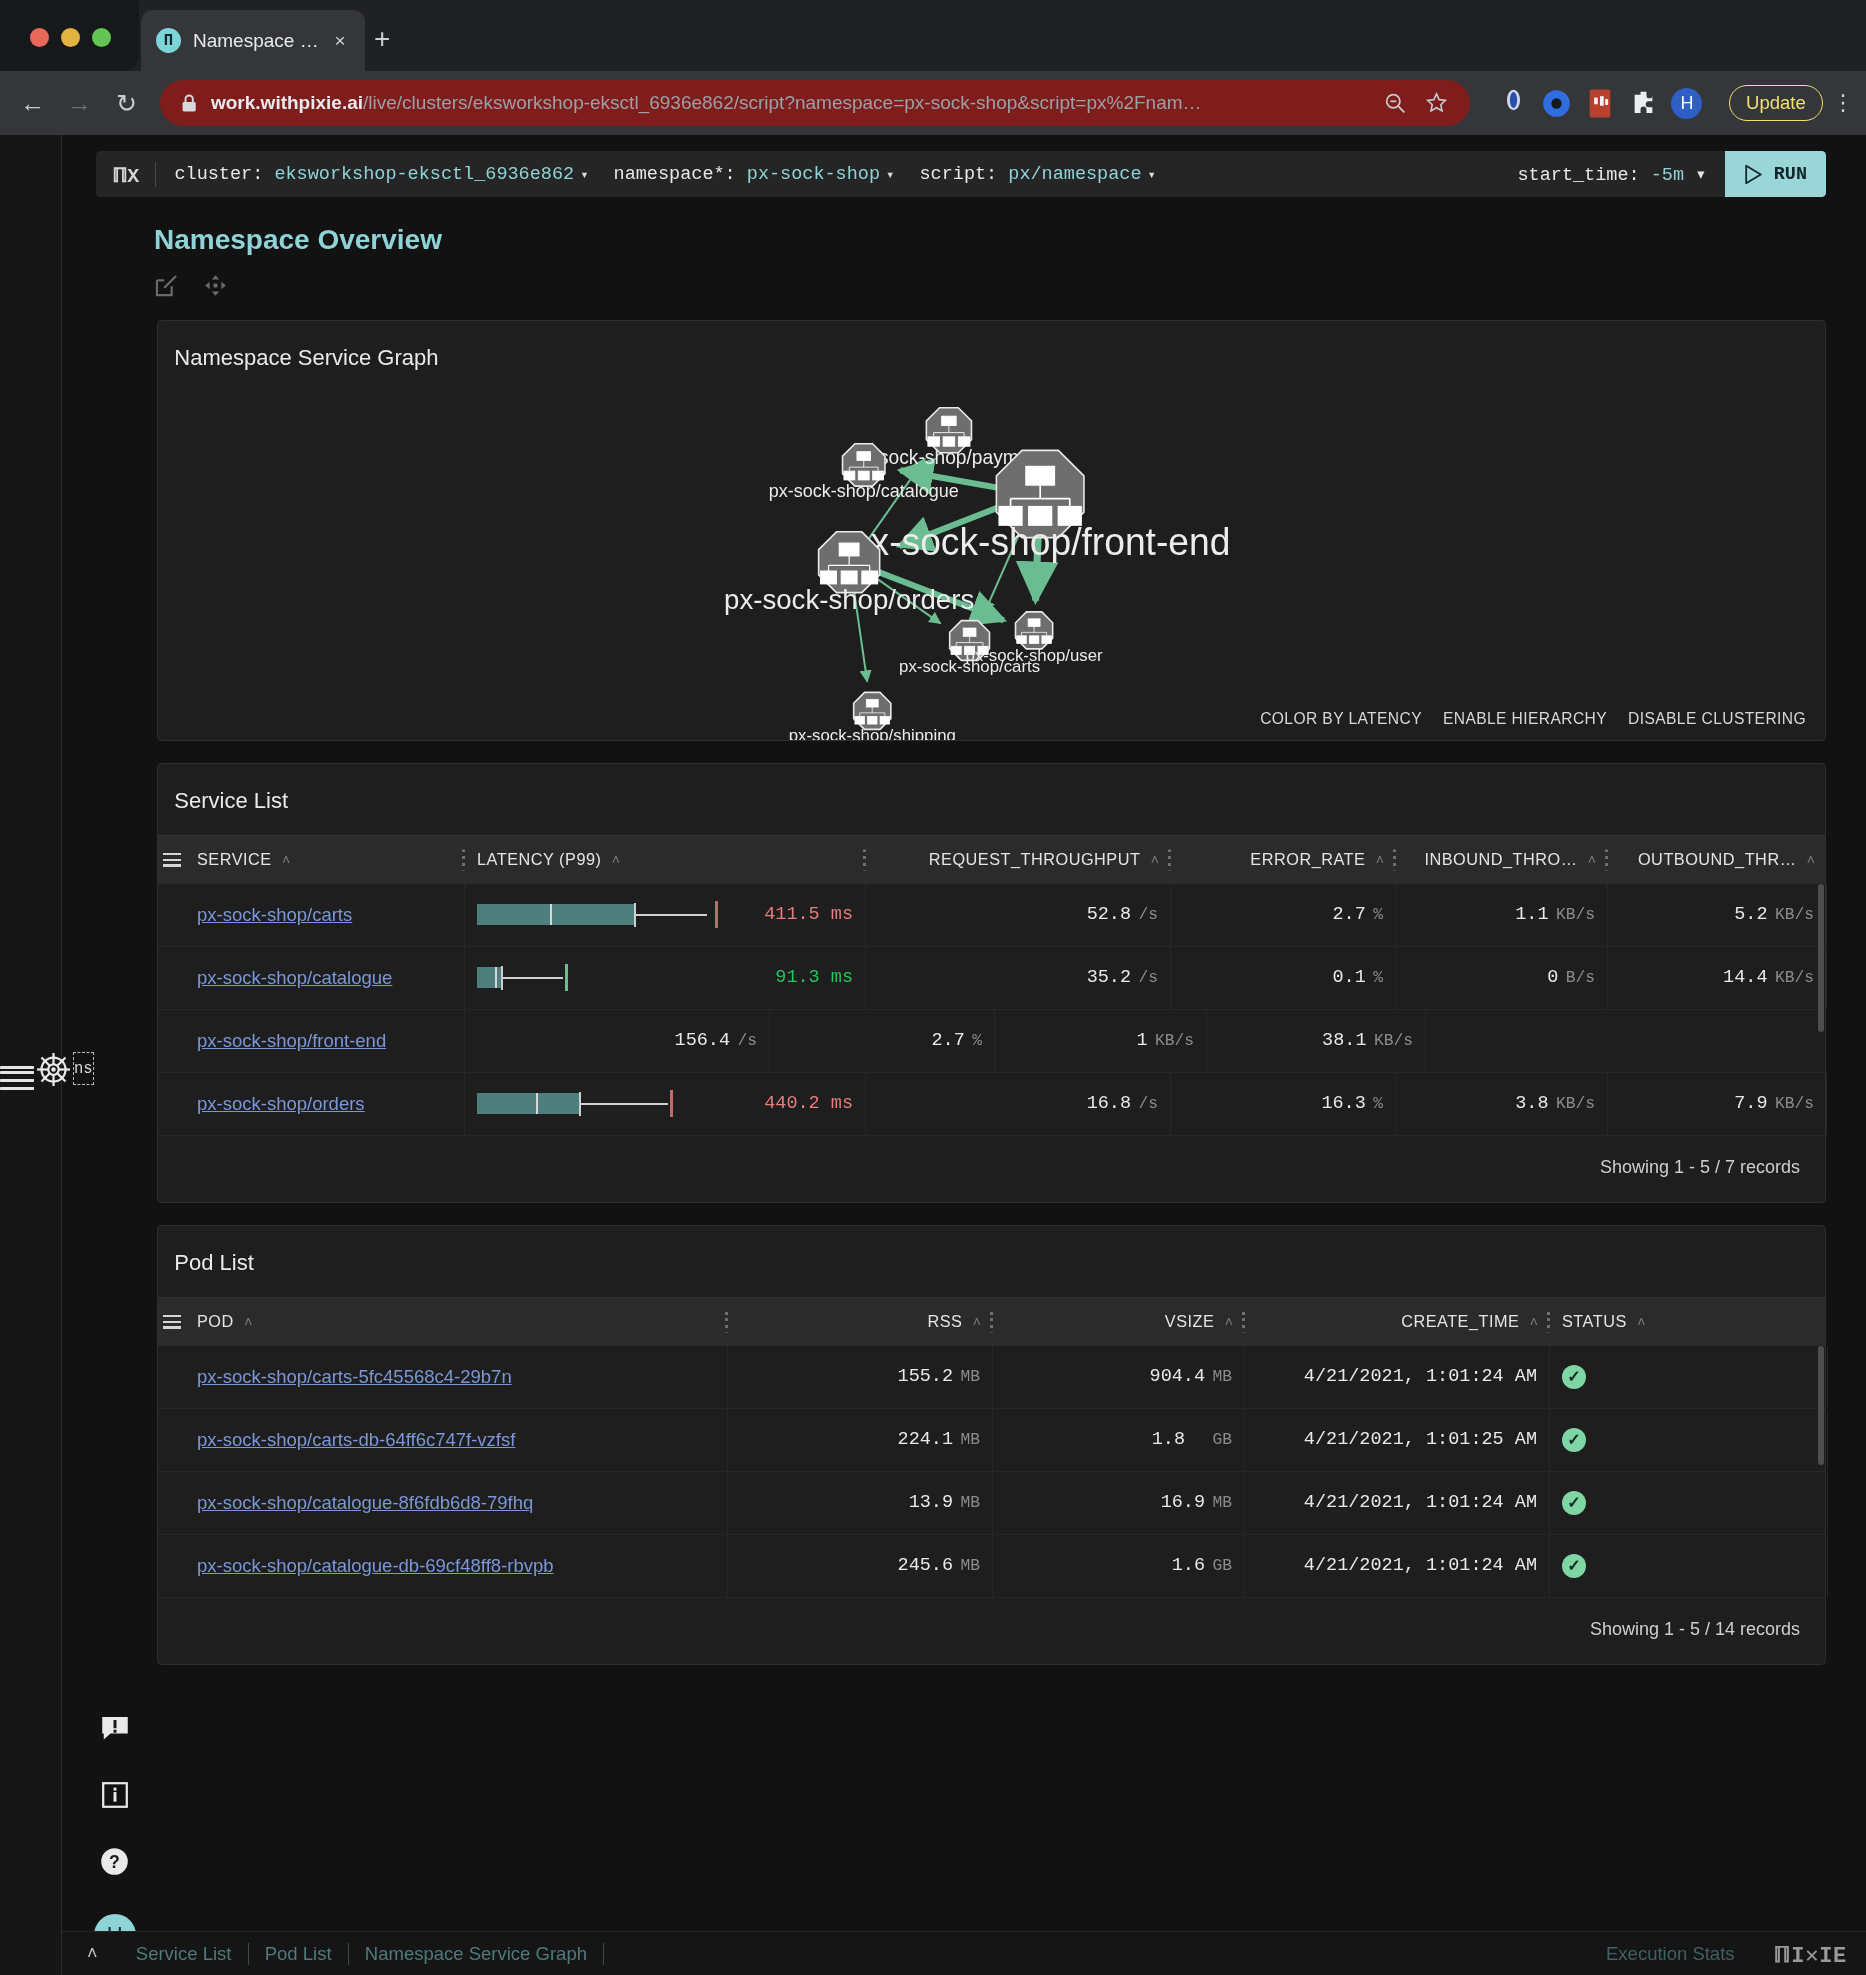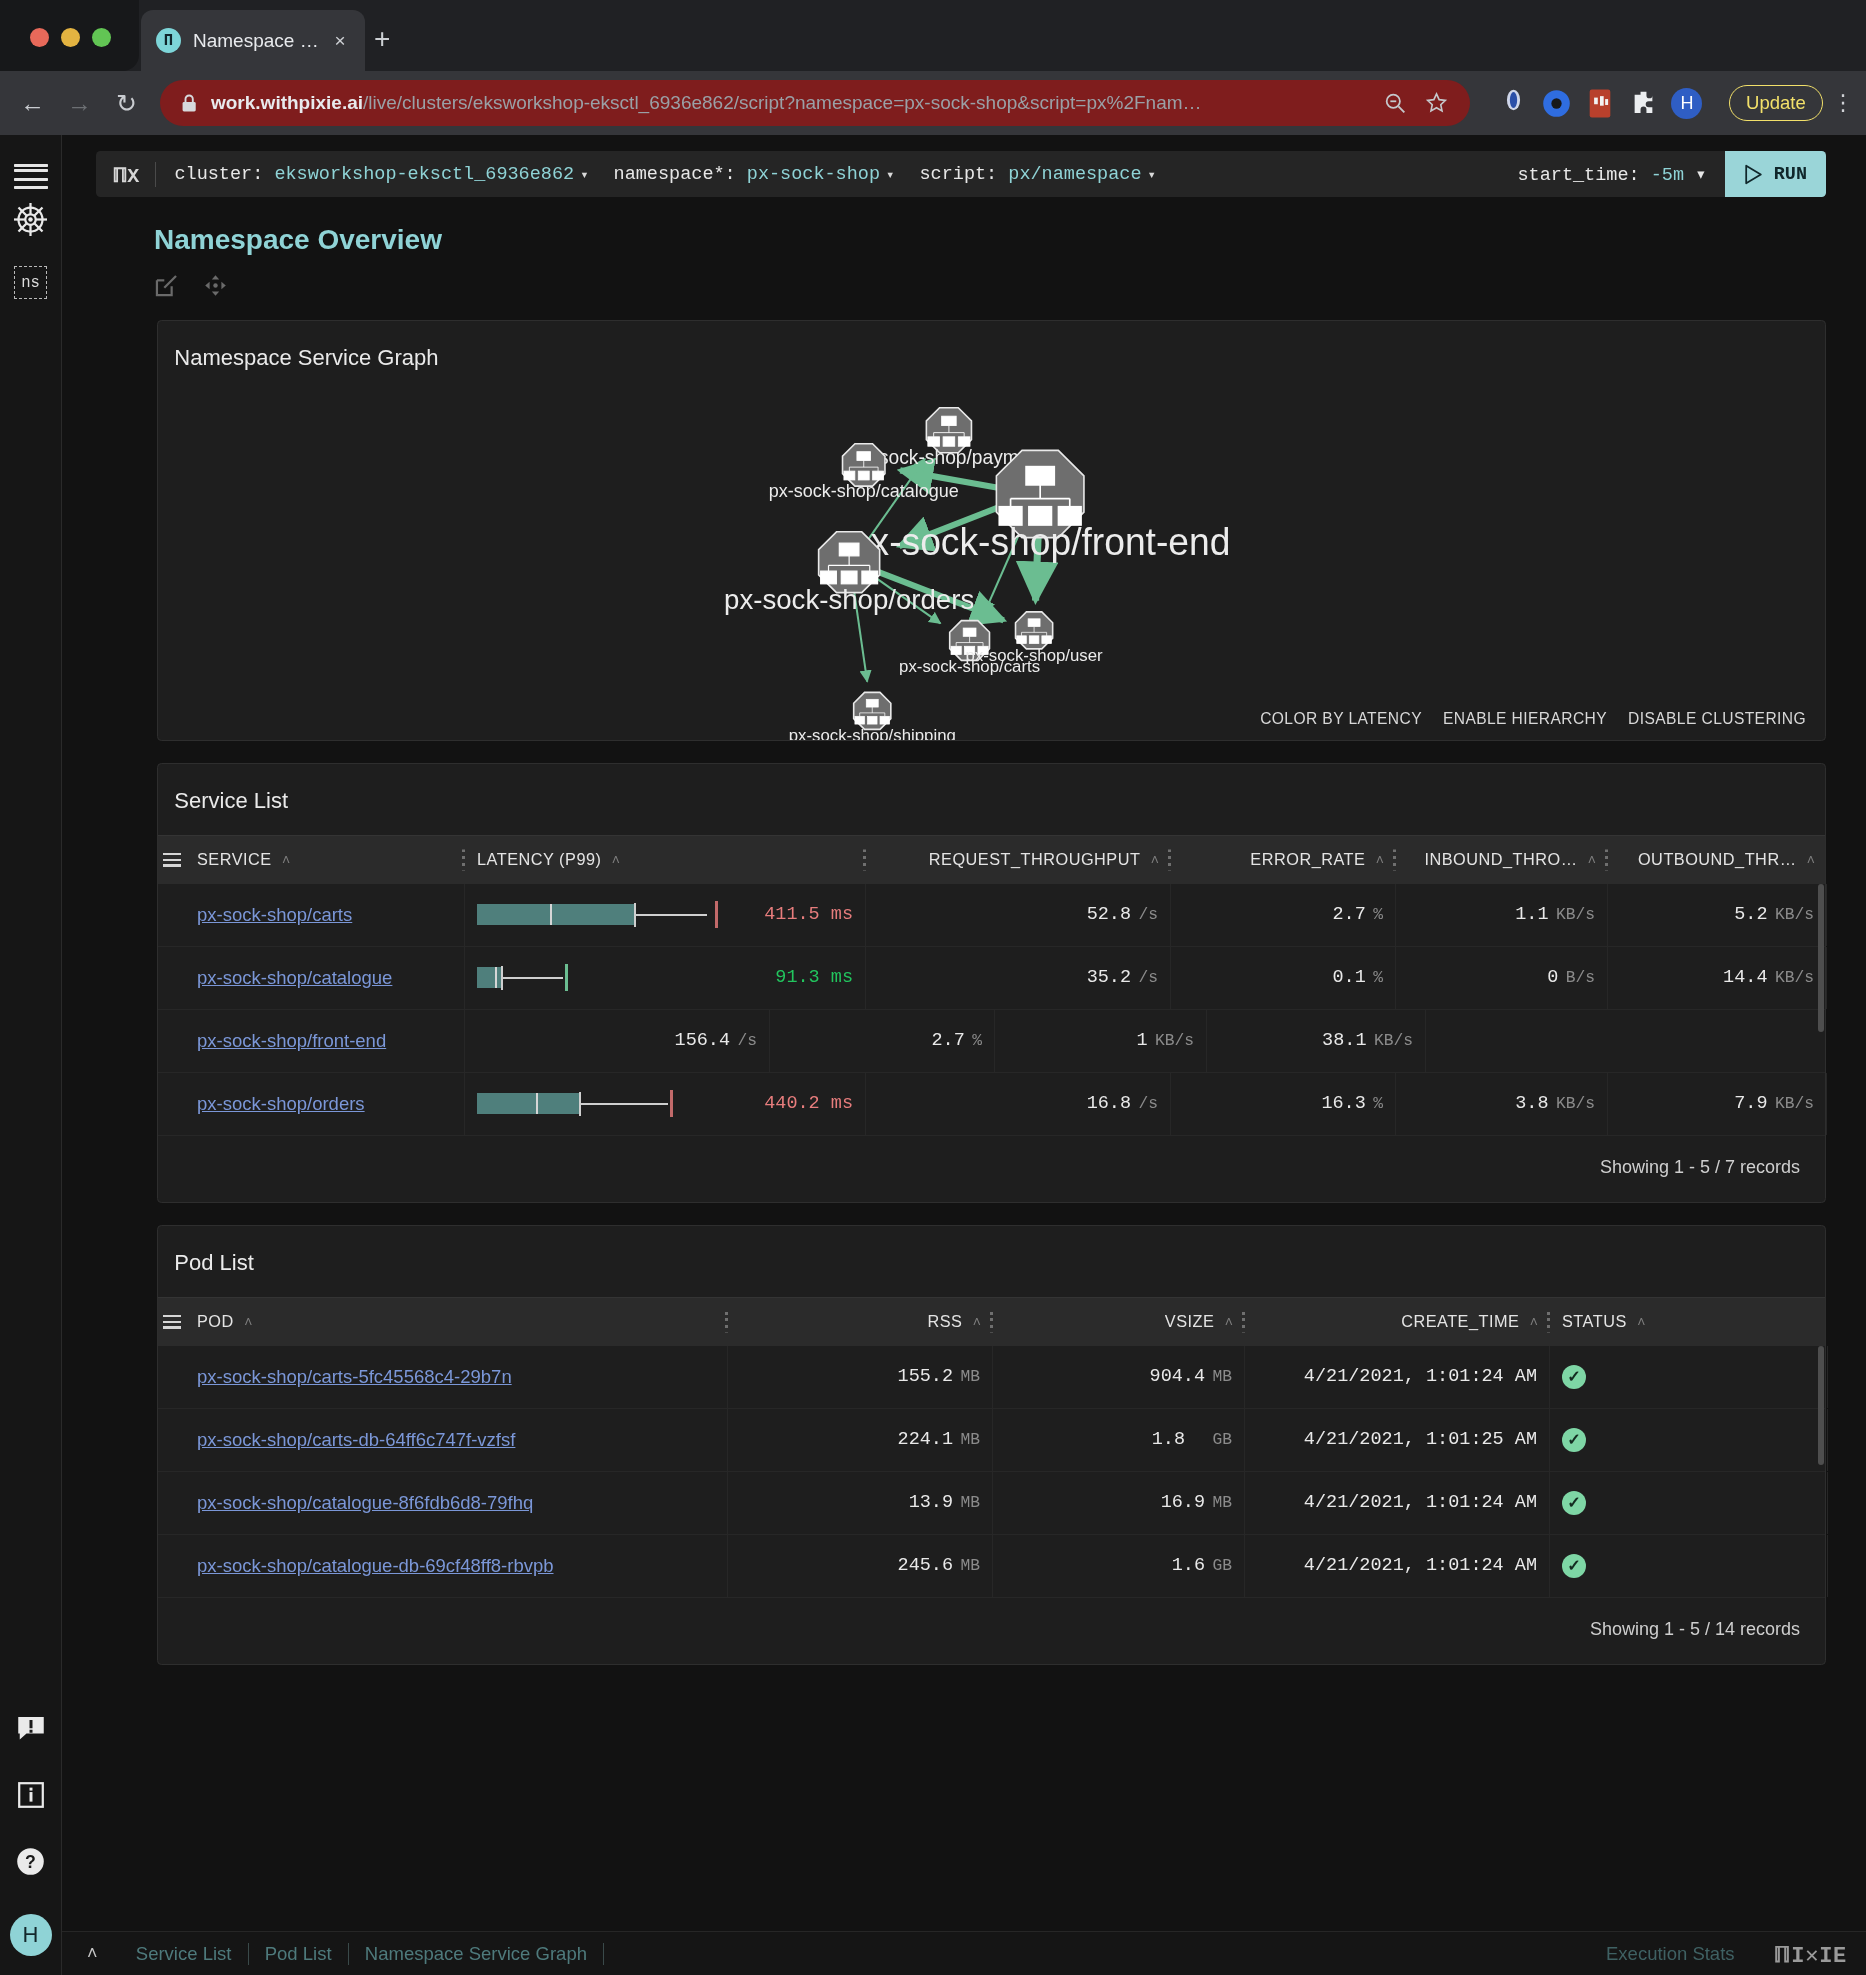--- a/index.html
+++ b/index.html
@@ -81,21 +81,21 @@
   #kebab { color: #d0d2d6; font-size: 22px; margin-left: 9px; margin-right: 12px; line-height: 0.75; letter-spacing: 0; }
 
   
   #app {
     position: absolute; top: 135px; left: 0; right: 0; bottom: 0;
     background: #121212;
   }
   #sidebar {
     position: absolute; left: 0; top: 0; bottom: 0; width: 62px;
     background: #161616; border-right: 0.7px solid #2a2a2a;
-    display: flex; flex-direction: column; align-items: center;
+    display: flex; flex-direction: row; align-items: center;
   }
   .side-icon { margin-top: 0; display: flex; align-items: center; justify-content: center; }
   #hamburger { margin-top: 24px; width: 34px; }
   #hamburger div { height: 3px; background: #e6e6e6; margin: 5.2px 0; border-radius: 0.7px; }
   #k8s-wheel { margin-top: 28px; }
   #ns-badge {
     margin-top: 27px; width: 33px; height: 33px; border: 1.5px dashed #b9b9b9;
     color: #dcdcdc; font-size: 15.6px; display: flex; align-items: center; justify-content: center;
     font-family: "Liberation Mono", monospace;
   }

